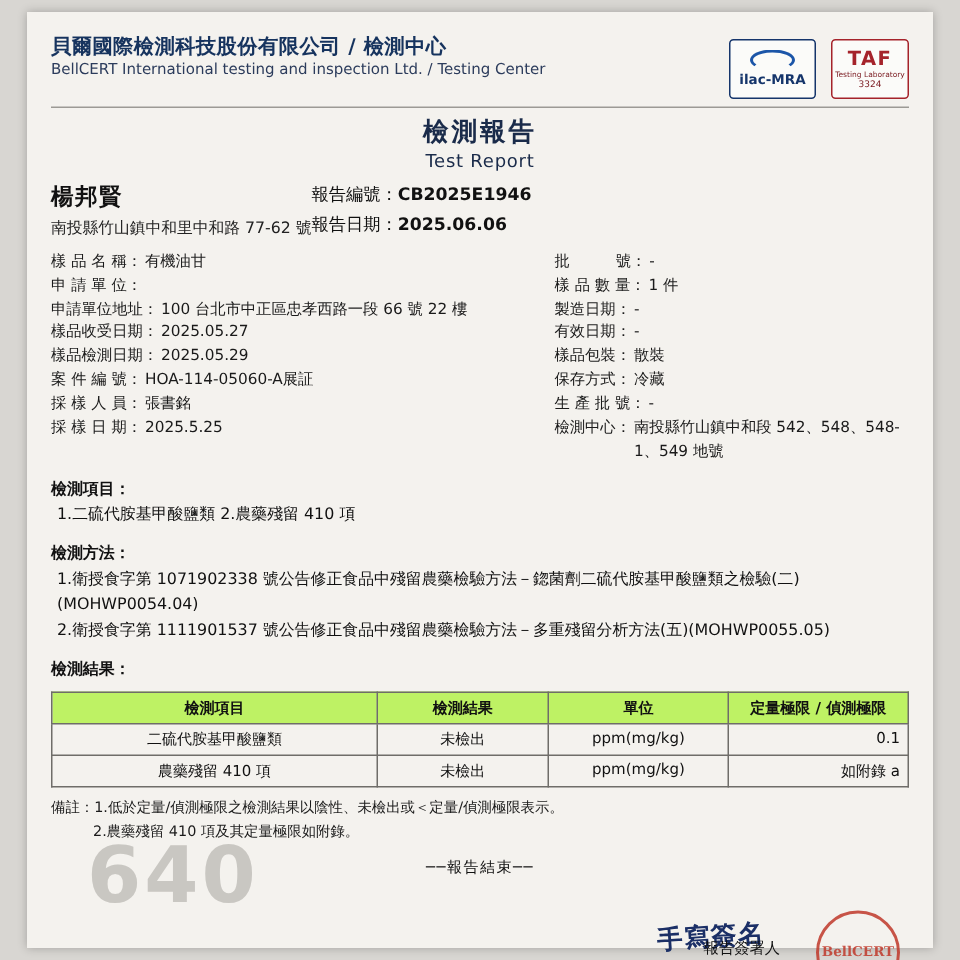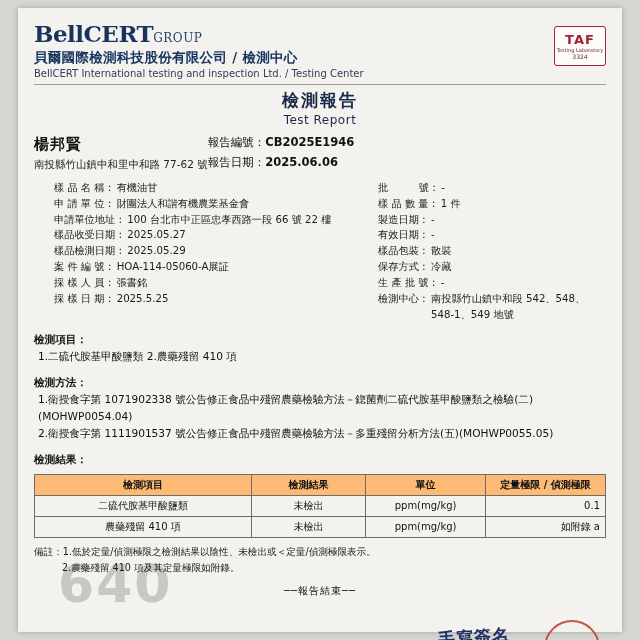--- a/index.html
+++ b/index.html
@@ -67,34 +67,34 @@
   .client-row { display: flex; margin-top: 8px; }
   .client-name { font-size: 15px; font-weight: bold; color: #111; letter-spacing: 1px; }
   .client-addr { font-size: 10.5px; color: #222; margin-top: 4px; }
   .rep-no { font-size: 11.5px; color: #111; }
   .rep-no b { font-weight: bold; }
   .rep-date { font-size: 11.5px; color: #111; margin-top: 5px; }
 
   
   .info { display: flex; margin-top: 8px; gap: 8px; }
   .info-col { font-size: 10.2px; color: #1a1a1a; line-height: 1.55; }
-  .info-col.left { width: 330px; margin-left: 20px; }
+  .info-col.left { width: 330px; }
   .info-col.right { width: 238px; }
   .ln { display: flex; }
   .lbl { white-space: nowrap; }
   .val { margin-left: 2px; }
 
   .sec { font-size: 10.6px; color: #111; margin-top: 9px; line-height: 1.6; }
   .sec .h { font-weight: bold; }
   .sec .item { padding-left: 4px; }
 
   
   table.res { width: 100%; border-collapse: collapse; margin-top: 6px; font-size: 10px; }
   table.res th, table.res td { border: 1px solid #6f6d69; padding: 3px 5px; color: #111; }
-  table.res th { text-align: center; font-weight: bold; background: #fdba74; }
+  table.res th { text-align: center; font-weight: bold; background: #bef264; }
   table.res td.c { text-align: center; }
   table.res td.r { text-align: right; }
 
   .notes { font-size: 9.6px; color: #1a1a1a; margin-top: 6px; line-height: 1.65; }
   .end { text-align: center; font-size: 10px; color: #111; margin-top: 8px; letter-spacing: 1px; }
 
   
   .sig { margin-top: 22px; position: relative; height: 60px; }
   .sig-line { position: absolute; right: 86px; top: 18px; font-size: 10.2px; color: #111; }
   .sig-mark { position: absolute; right: 96px; top: 6px; font-family: "DejaVu Serif", serif;
@@ -110,27 +110,28 @@
 </style>
 </head>
 <body>
 
 <div class="page">
   <div class="watermark">640</div>
   <div class="content">
 
     <div class="hdr">
       <div class="hdr-left">
-        <div class="brand">
-          <span>BellCERT</span><span class="grp">GROUP</span>
-        </div>
         <div class="brand-cn">貝爾國際檢測科技股份有限公司 / 檢測中心</div>
         <div class="brand-en">BellCERT International testing and inspection Ltd. / Testing Center</div>
       </div>
       <div class="logos">
+        <div class="logo-ilac">
+          <div class="sym"></div>
+          <div class="txt">ilac-MRA</div>
+        </div>
         <div class="logo-taf">
           <div class="txt">TAF</div>
           <div class="sub">Testing Laboratory</div>
           <div class="num">3324</div>
         </div>
       </div>
     </div>
 
     <div class="rule"></div>
 
@@ -153,21 +154,20 @@
     </div>
 
     <div class="info">
       <div class="info-col left">
         <div class="ln">
             <span class="lbl">樣 品 名 稱：</span>
             <span class="val">有機油甘</span>
           </div>
         <div class="ln">
             <span class="lbl">申 請 單 位：</span>
-            <span class="val">財團法人和諧有機農業基金會</span>
           </div>
         <div class="ln">
             <span class="lbl">申請單位地址：</span>
             <span class="val">100 台北市中正區忠孝西路一段 66 號 22 樓</span>
           </div>
         <div class="ln">
             <span class="lbl">樣品收受日期：</span>
             <span class="val">2025.05.27</span>
           </div>
         <div class="ln">

